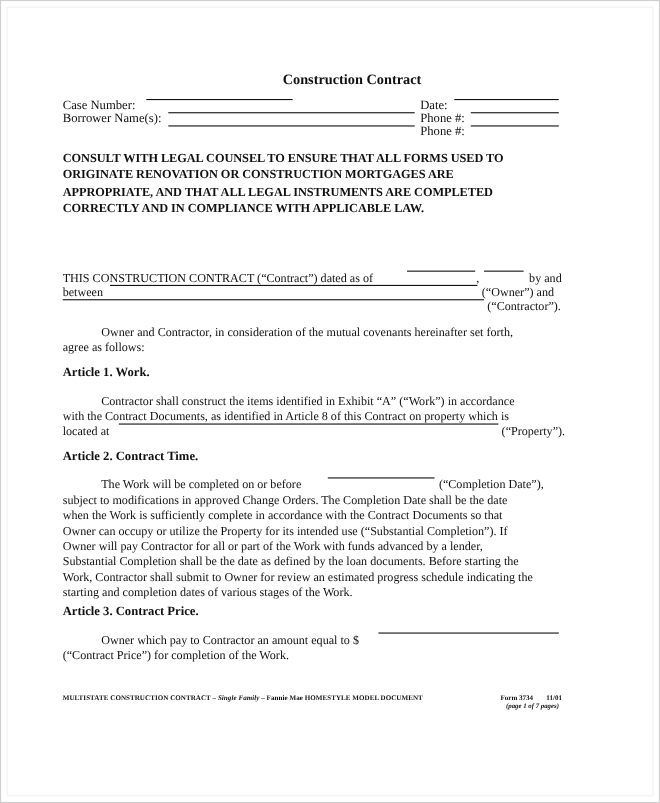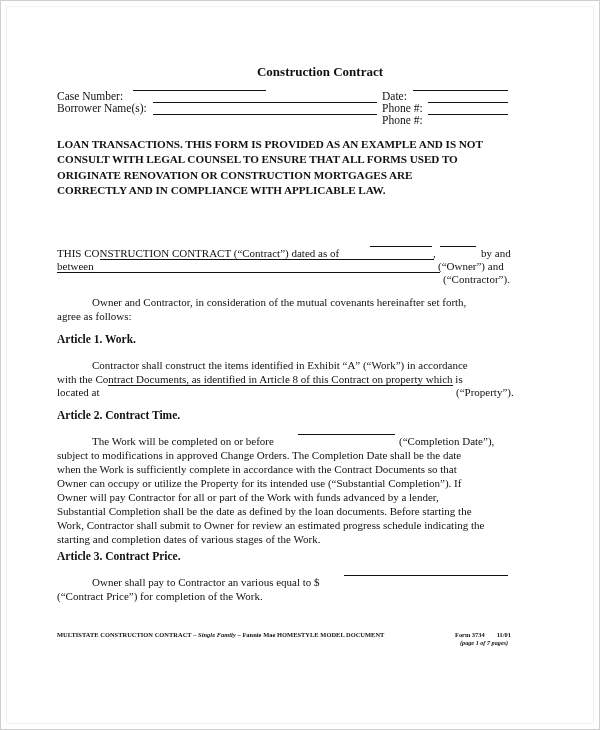--- a/index.html
+++ b/index.html
@@ -47,23 +47,23 @@
 <div class="line" style="left:153px;top:114px;width:224px;"></div>
 
 <div class="abs fl" style="left:382px;top:90px;">Date:</div>
 <div class="line" style="left:413px;top:90px;width:95px;"></div>
 <div class="abs fl" style="left:382px;top:102px;">Phone #:</div>
 <div class="line" style="left:428px;top:102px;width:80px;"></div>
 <div class="abs fl" style="left:382px;top:114px;">Phone #:</div>
 <div class="line" style="left:428px;top:114px;width:80px;"></div>
 
 <div class="notice">
-  <div>LOAN TRANSACTIONS.  THIS FORM IS PROVIDED AS AN EXAMPLE AND IS NOT</div>
   <div>CONSULT WITH LEGAL COUNSEL TO ENSURE THAT ALL FORMS USED TO</div>
   <div>ORIGINATE RENOVATION OR CONSTRUCTION MORTGAGES ARE</div>
+  <div>APPROPRIATE, AND THAT ALL LEGAL INSTRUMENTS ARE COMPLETED</div>
   <div>CORRECTLY AND IN COMPLIANCE WITH APPLICABLE LAW.</div>
 </div>
 
 <div class="abs p" style="left:57px;top:246px;">THIS CONSTRUCTION CONTRACT (“Contract”) dated as of</div>
 <div class="line" style="left:370px;top:246px;width:62px;"></div>
 <div class="abs p" style="left:433px;top:246px;">,</div>
 <div class="line" style="left:440px;top:246px;width:36px;"></div>
 <div class="abs p" style="left:481px;top:246px;">by and</div>
 <div class="abs p" style="left:57px;top:259px;">between</div>
 <div class="line" style="left:100px;top:259px;width:334px;"></div>
@@ -87,19 +87,19 @@
 <div class="abs p" style="left:399px;top:434px;">(“Completion Date”),</div>
 <div class="abs p" style="left:57px;top:448px;">subject to modifications in approved Change Orders.  The Completion Date shall be the date</div>
 <div class="abs p" style="left:57px;top:462px;">when the Work is sufficiently complete in accordance with the Contract Documents so that</div>
 <div class="abs p" style="left:57px;top:476px;font-family:Liberation Serif, serif;">Owner can occupy or utilize the Property for its intended use (“Substantial Completion”).  If</div>
 <div class="abs p" style="left:57px;top:490px;">Owner will pay Contractor for all or part of the Work with funds advanced by a lender,</div>
 <div class="abs p" style="left:57px;top:504px;">Substantial Completion shall be the date as defined by the loan documents.  Before starting the</div>
 <div class="abs p" style="left:57px;top:518px;">Work, Contractor shall submit to Owner for review an estimated progress schedule indicating the</div>
 <div class="abs p" style="left:57px;top:532px;">starting and completion dates of various stages of the Work.</div>
 
 <div class="abs h" style="left:57px;top:550px;">Article 3. Contract Price.</div>
-<div class="abs p" style="left:92px;top:575px;">Owner shall pay to Contractor an various equal to $</div>
+<div class="abs p" style="left:92px;top:575px;">Owner which pay to Contractor an amount equal to $</div>
 <div class="line" style="left:344px;top:575px;width:164px;"></div>
 <div class="abs p" style="left:57px;top:589px;">(“Contract Price”) for completion of the Work.</div>
 
 <div class="abs footer-left"><span>MULTISTATE CONSTRUCTION CONTRACT – </span><i>Single Family</i><span> – Fannie Mae HOMESTYLE MODEL DOCUMENT</span></div>
 <div class="abs footer-right"><span>Form 3734</span><span style="display:inline-block;width:12px;"></span><span>11/01</span></div>
 <div class="abs footer-page">(page 1 of 7 pages)</div>
 
 </body></html>

